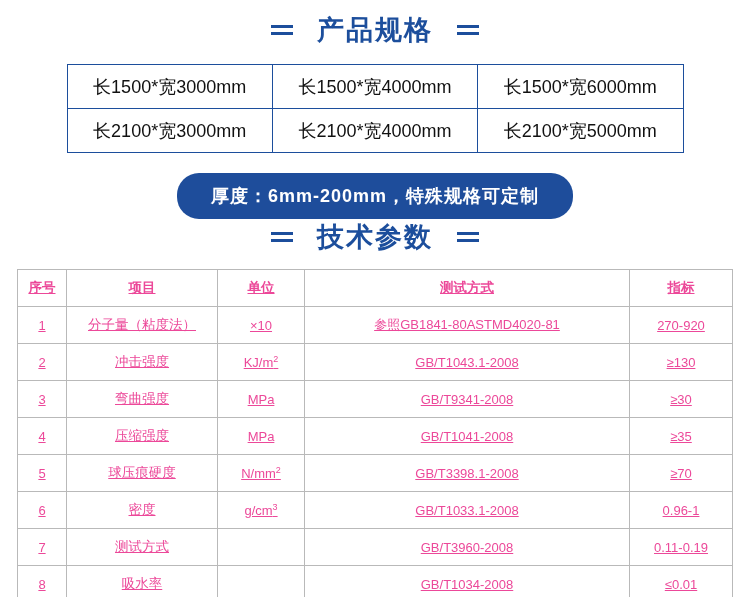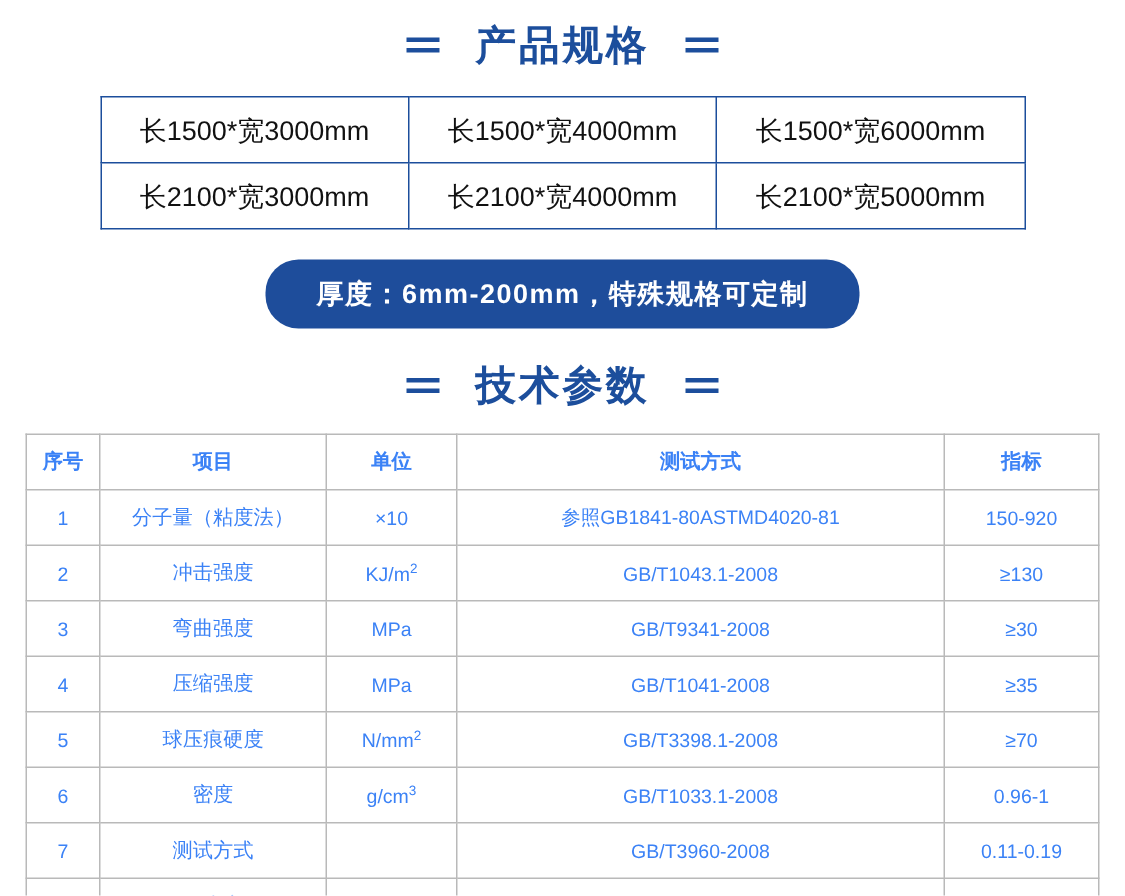--- a/index.html
+++ b/index.html
@@ -43,21 +43,21 @@
     position: absolute;
     left: 0;
     width: 22px;
     height: 3px;
     background: #1c4e9c;
   }
   .section-title .dash::before { top: 2px; }
   .section-title .dash::after  { top: 9px; }
 
   #title-spec { margin-top: 12px; }
-  #title-tech { margin-top: 20px; }
+  #title-tech { }
 
   
   .spec-table {
     width: 617px;
     margin: 16px auto 0 auto;
     border-collapse: collapse;
     table-layout: fixed;
   }
   .spec-table td {
     border: 1px solid #1c4e9c;
@@ -93,22 +93,23 @@
     table-layout: fixed;
     background: #fff;
   }
   .tech-table th,
   .tech-table td {
     border: 1px solid #b9b9b9;
     height: 34px;
     text-align: center;
     vertical-align: middle;
     font-size: 13px;
-    color: #3b82f6;
+    color: #ec4899;
     font-weight: normal;
+    text-decoration: underline;
   }
   .tech-table thead th {
     font-weight: bold;
     font-size: 13.5px;
   }
   .tech-table .c0 { width: 46px; }
   .tech-table .c1 { width: 148px; }
   .tech-table .c2 { width: 84px; }
   .tech-table .c3 { width: 322px; }
   .tech-table .c4 { width: 100px; }
@@ -161,21 +162,21 @@
         <th class="c3">测试方式</th>
         <th class="c4">指标</th>
       </tr>
     </thead>
     <tbody>
       <tr>
         <td>1</td>
         <td class="name">分子量（粘度法）</td>
         <td><span>×10</span><sup></sup></td>
         <td>参照GB1841-80ASTMD4020-81</td>
-        <td>150-920</td>
+        <td>270-920</td>
       </tr>
       <tr>
         <td>2</td>
         <td class="name">冲击强度</td>
         <td><span>KJ/m</span><sup>2</sup></td>
         <td>GB/T1043.1-2008</td>
         <td>≥130</td>
       </tr>
       <tr>
         <td>3</td>

